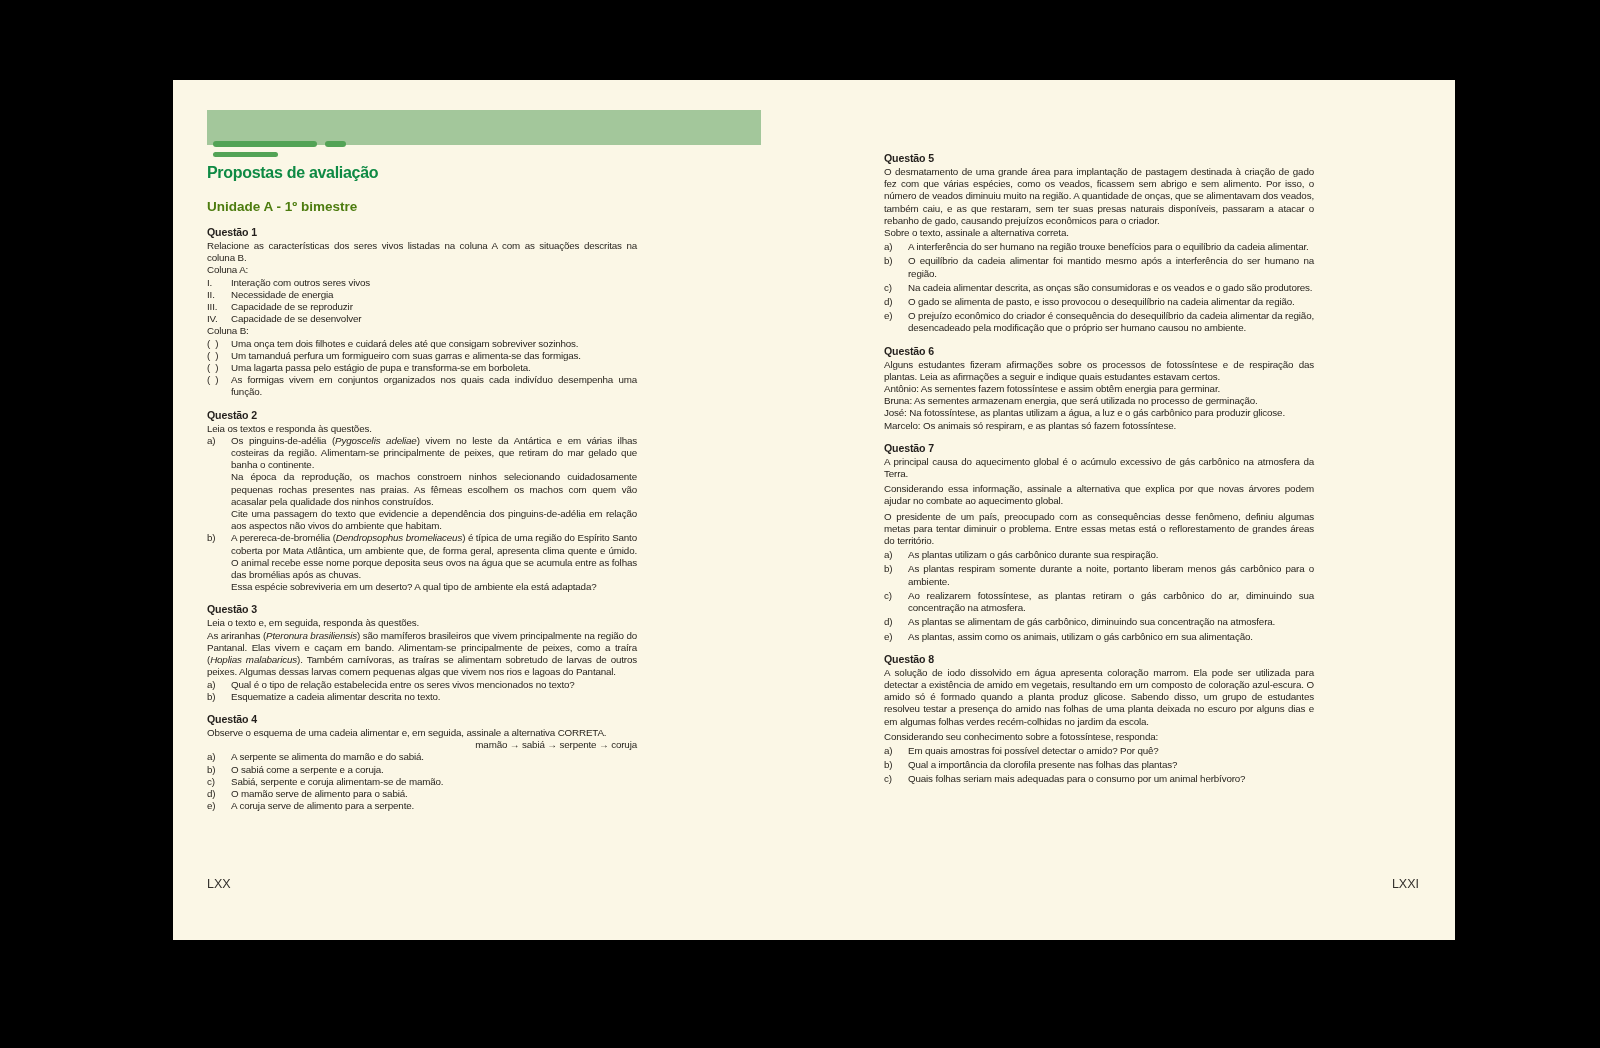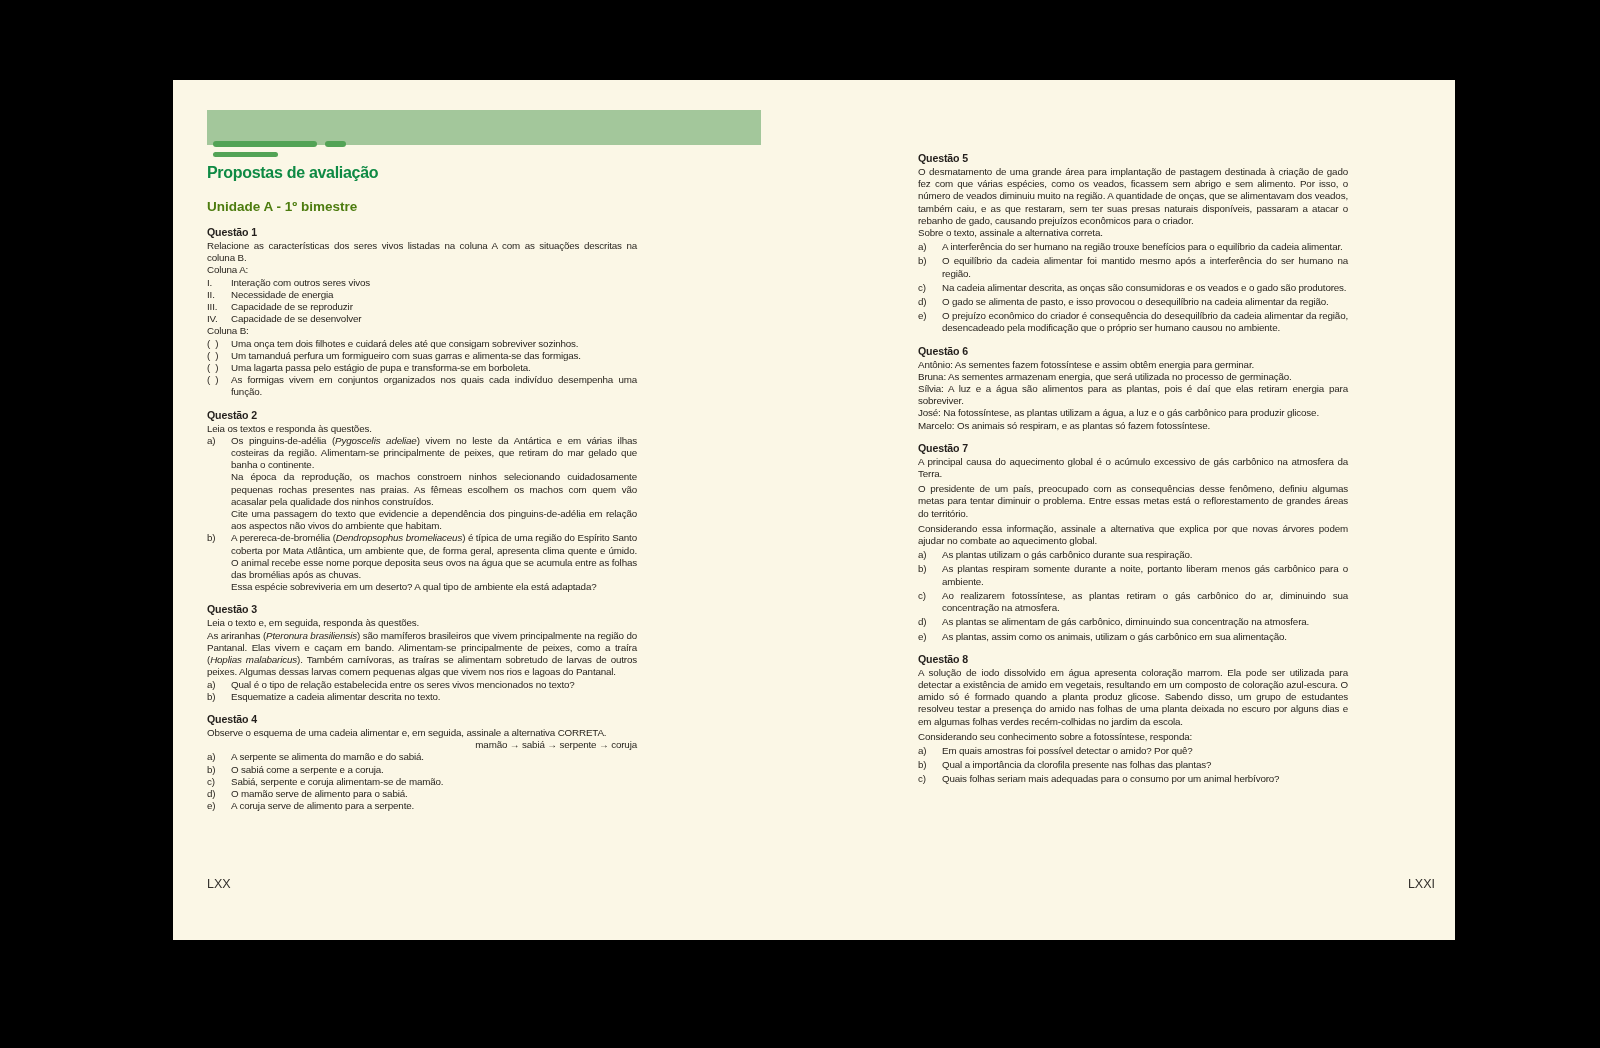--- a/index.html
+++ b/index.html
@@ -26,34 +26,34 @@
     color:var(--accent-green); letter-spacing:-0.3px;
   }
   .unit-heading{
     position:absolute; left:34px; top:119px; font-size:13.5px; font-weight:bold; color:#4d7c0f;
   }
   .col{
     position:absolute; width:430px; font-size:9.8px; line-height:12.2px;
     letter-spacing:-0.15px; color:var(--ink);
   }
   .col-left{ left:34px; top:146px; }
-  .col-right{ left:745px; top:72px; }
+  .col-right{ left:711px; top:72px; }
   .q + .q{ margin-top:10px; }
   .q-title{ font-weight:bold; font-size:10.6px; line-height:13px; margin-bottom:1px; color:#231f1c; }
   .it-p, .it-line, .it-sub{ text-align:justify; }
   .it-sub{ padding-left:24px; }
   .it-center{ text-align:right; }
   .it-li{ display:flex; }
   .it-li .mk{ flex:none; width:24px; }
   .it-li .tx{ flex:1; text-align:justify; }
   .col-right .it-li{ margin-top:2px; }
   .col-right .q > .it-p + .it-p{ margin-top:3px; }
   .page-number{ position:absolute; font-size:12.5px; color:#33302c; letter-spacing:0; }
   .pn-left{ left:34px; top:797px; }
-  .pn-right{ right:20px; top:797px; text-align:right; }
+  .pn-right{ right:36px; top:797px; text-align:right; }
   i{ font-style:italic; }
 </style>
 </head>
 <body>
 
 <div class="canvas">
   <div class="page">
 
     <div class="decor-bar"></div>
     <div class="decor-line dl-a1"></div>
@@ -177,31 +177,31 @@
             <span class="mk">d)</span>
             <span class="tx">O gado se alimenta de pasto, e isso provocou o desequilíbrio na cadeia alimentar da região.</span>
           </div>
           <div class="it-li">
             <span class="mk">e)</span>
             <span class="tx">O prejuízo econômico do criador é consequência do desequilíbrio da cadeia alimentar da região, desencadeado pela modificação que o próprio ser humano causou no ambiente.</span>
           </div>
         </div>
         <div class="q">
           <div class="q-title">Questão 6</div>
+          <div class="it-p">Alguns estudantes fizeram afirmações sobre os processos de fotossíntese e de respiração das plantas. Leia as afirmações a seguir e indique quais estudantes estavam certos.</div>
           <div class="it-line">Antônio: As sementes fazem fotossíntese e assim obtêm energia para germinar.</div>
           <div class="it-line">Bruna: As sementes armazenam energia, que será utilizada no processo de germinação.</div>
-          <div class="it-line">Sílvia: A luz e a água são alimentos para as plantas, pois é daí que elas retiram energia para sobreviver.</div>
           <div class="it-line">José: Na fotossíntese, as plantas utilizam a água, a luz e o gás carbônico para produzir glicose.</div>
           <div class="it-line">Marcelo: Os animais só respiram, e as plantas só fazem fotossíntese.</div>
         </div>
         <div class="q">
           <div class="q-title">Questão 7</div>
           <div class="it-p">A principal causa do aquecimento global é o acúmulo excessivo de gás carbônico na atmosfera da Terra.</div>
+          <div class="it-p">Considerando essa informação, assinale a alternativa que explica por que novas árvores podem ajudar no combate ao aquecimento global.</div>
           <div class="it-p">O presidente de um país, preocupado com as consequências desse fenômeno, definiu algumas metas para tentar diminuir o problema. Entre essas metas está o reflorestamento de grandes áreas do território.</div>
-          <div class="it-p">Considerando essa informação, assinale a alternativa que explica por que novas árvores podem ajudar no combate ao aquecimento global.</div>
           <div class="it-li">
             <span class="mk">a)</span>
             <span class="tx">As plantas utilizam o gás carbônico durante sua respiração.</span>
           </div>
           <div class="it-li">
             <span class="mk">b)</span>
             <span class="tx">As plantas respiram somente durante a noite, portanto liberam menos gás carbônico para o ambiente.</span>
           </div>
           <div class="it-li">
             <span class="mk">c)</span>

